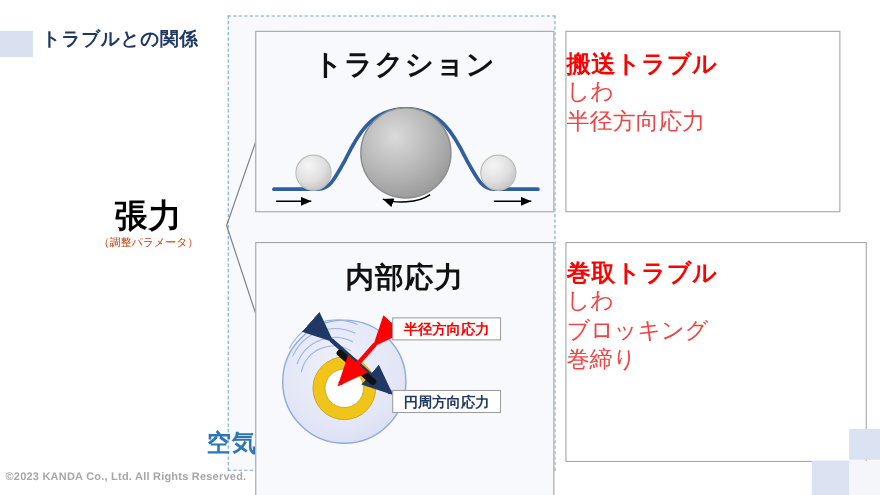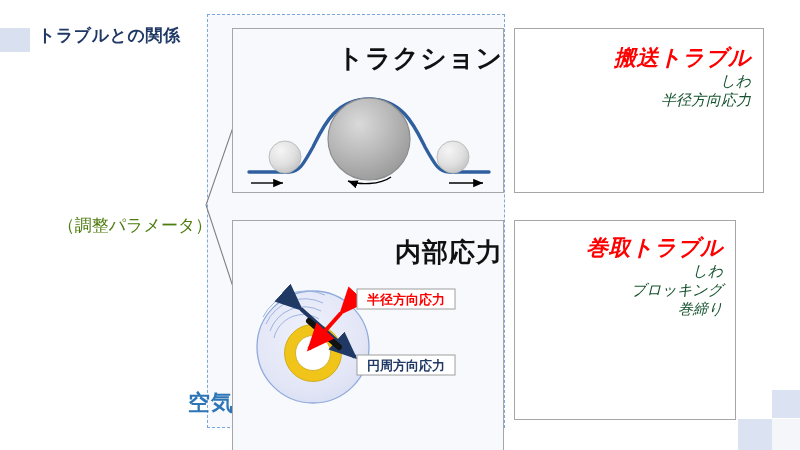--- a/index.html
+++ b/index.html
@@ -49,22 +49,22 @@
     font-weight: bold;
     color: #000000;
     letter-spacing: 1px;
   }
   .tension-sub {
     position: absolute;
     left: 45px;
     top: 214px;
     width: 180px;
     text-align: center;
-    font-size: 17px;
-    color: #4d7c0f;
+    font-size: 10px;
+    color: #c2410c;
     white-space: nowrap;
   }
 
   
   .dashed-region {
     position: absolute;
     left: 207px;
     top: 14px;
     width: 298px;
     height: 414px;
@@ -97,55 +97,54 @@
     box-sizing: border-box;
     border: 1px solid #a6a6a6;
     background: #f7f9fd;
   }
   .panel-white {
     background: #ffffff;
   }
   .panel-traction  { left: 232px; top: 28px;  width: 272px; height: 165px; }
   .panel-stress    { left: 232px; top: 220px; width: 272px; height: 256px; }
   .panel-transport { left: 514px; top: 28px;  width: 250px; height: 165px; }
-  .panel-winding   { left: 514px; top: 220px; width: 222px; height: 200px; }
+  .panel-winding   { left: 514px; top: 220px; width: 274px; height: 200px; }
 
   .panel-heading {
     position: absolute;
     left: 0;
     right: 0;
-    text-align: right;
+    text-align: center;
     font-size: 26px;
     font-weight: bold;
     color: #111111;
     letter-spacing: 1px;
   }
   .panel-traction .panel-heading { top: 12px; }
   .panel-stress   .panel-heading { top: 14px; }
 
   
   .trouble-title {
     font-size: 22px;
     font-weight: bold;
     color: #ff0000;
     letter-spacing: 0.5px;
     line-height: 1.18;
   }
   .trouble-item {
-    font-size: 15px;
-    color: #14532d;
+    font-size: 21px;
+    color: #ef4444;
     line-height: 1.28;
     white-space: nowrap;
   }
   .trouble-list {
     position: absolute;
     left: 0;
-    right: 12px;
-    text-align: right;
-    font-style: italic;
+    right: 0;
+    text-align: left;
   }
   .panel-transport .trouble-list { top: 16px; }
   .panel-winding   .trouble-list { top: 14px; }
 
   
   .diagram {
     position: absolute;
   }
   .traction-svg { left: 4px; top: 62px; }
   .stress-svg   { left: 6px; top: 48px; }
@@ -171,20 +170,21 @@
   }
 </style>
 </head>
 <body>
 
 <div id="slide">
 
   <div class="header-square"></div>
   <div class="header-title">トラブルとの関係</div>
 
+  <div class="tension-main">張力</div>
   <div class="tension-sub">（調整パラメータ）</div>
 
   <div class="dashed-region"></div>
   <div class="air-film-label">空気膜</div>
 
   <svg class="bent-arrow" viewBox="0 0 56 210" width="56" height="210">
     <defs>
       <marker id="arrHead" markerWidth="7" markerHeight="7" refX="5.6" refY="3" orient="auto">
         <path d="M0,0 L6,3 L0,6" fill="none" stroke="#808080" stroke-width="1"></path>
       </marker>
@@ -290,14 +290,15 @@
       <div class="trouble-item">しわ</div>
       <div class="trouble-item">ブロッキング</div>
       <div class="trouble-item">巻締り</div>
     </div>
   </div>
 
   <div class="deco deco-a"></div>
   <div class="deco deco-b"></div>
   <div class="deco deco-c"></div>
 
+  <div class="copyright">©2023 KANDA Co., Ltd. All Rights Reserved.</div>
 
 </div>
 
 </body></html>

